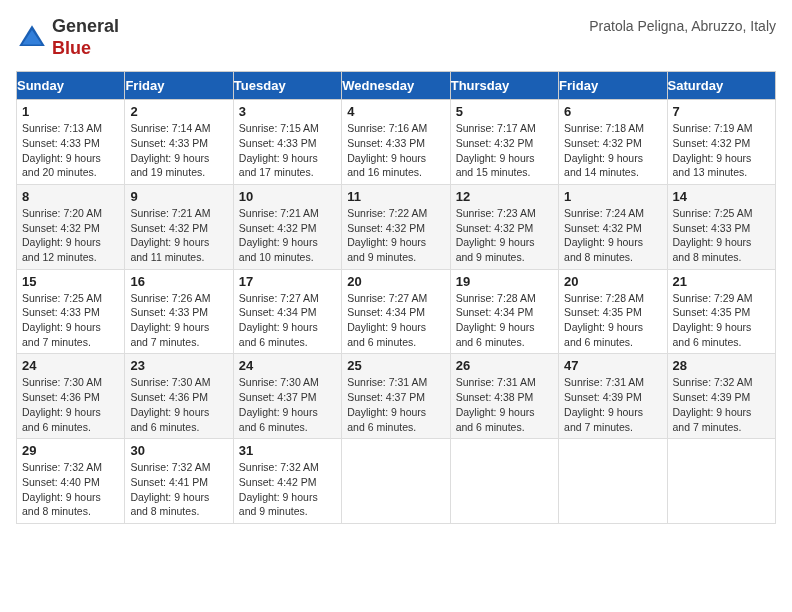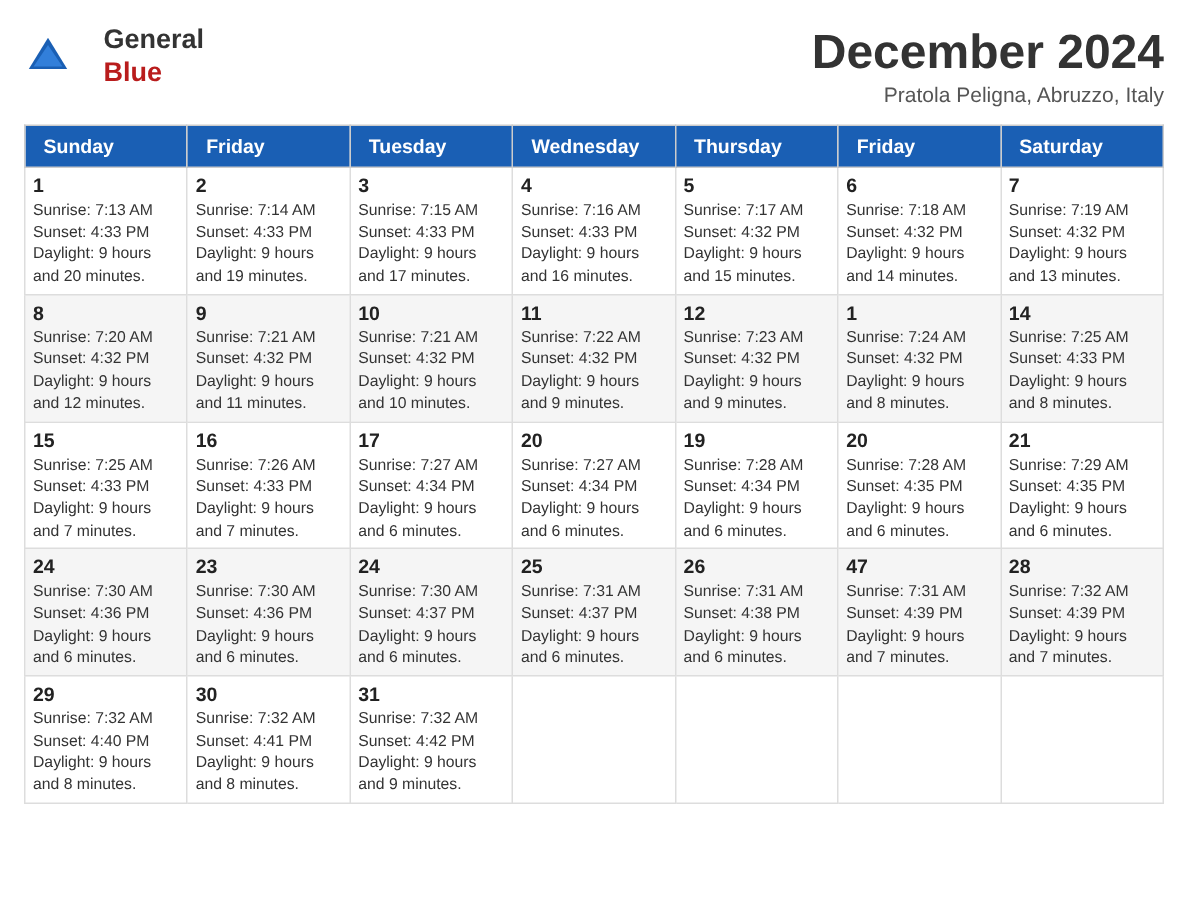--- a/index.html
+++ b/index.html
@@ -12,21 +12,21 @@
     }
     .header {
       display: flex;
       justify-content: space-between;
       align-items: flex-start;
       margin-bottom: 12px;
     }
     .logo {
       display: flex;
       align-items: center;
-      gap: 21px;
+      gap: 4px;
     }
     .logo-text {
       font-size: 18px;
       font-weight: bold;
       line-height: 1.2;
     }
     .logo-general { color: #333; }
     .logo-blue { color: #b91c1c; }
     .logo-icon {
       width: 32px;
@@ -46,21 +46,21 @@
       margin-top: 2px;
     }
     .calendar {
       width: 100%;
       border-collapse: collapse;
       font-size: 11px;
     }
     .calendar th {
       background: #1a5fb4;
       color: #fff;
-      padding: 6px 12px;
+      padding: 6px 0;
       text-align: left;
       font-size: 13px;
       font-weight: bold;
       border: 1px solid #ccc;
     }
     .calendar td {
       border: 1px solid #ddd;
       vertical-align: top;
       padding: 4px 5px;
       width: 108px;
@@ -94,21 +94,20 @@
     <svg class="logo-icon" viewBox="0 0 40 40">
       <polygon points="20,4 36,30 4,30" fill="#1a5fb4"></polygon>
       <polygon points="20,10 32,28 8,28" fill="#4a9fff" opacity="0.5"></polygon>
     </svg>
     <div class="logo-text">
       <span class="logo-general">General</span><br>
       <span class="logo-blue">Blue</span>
     </div>
   </div>
   <div class="title-block">
-    <div class="month-title">December 2024</div>
     <div class="location">Pratola Peligna, Abruzzo, Italy</div>
   </div>
 </div>
 
 <table class="calendar">
   <thead>
     <tr id="calendar-headers">
         <th>Sunday</th>
         <th>Friday</th>
         <th>Tuesday</th>

